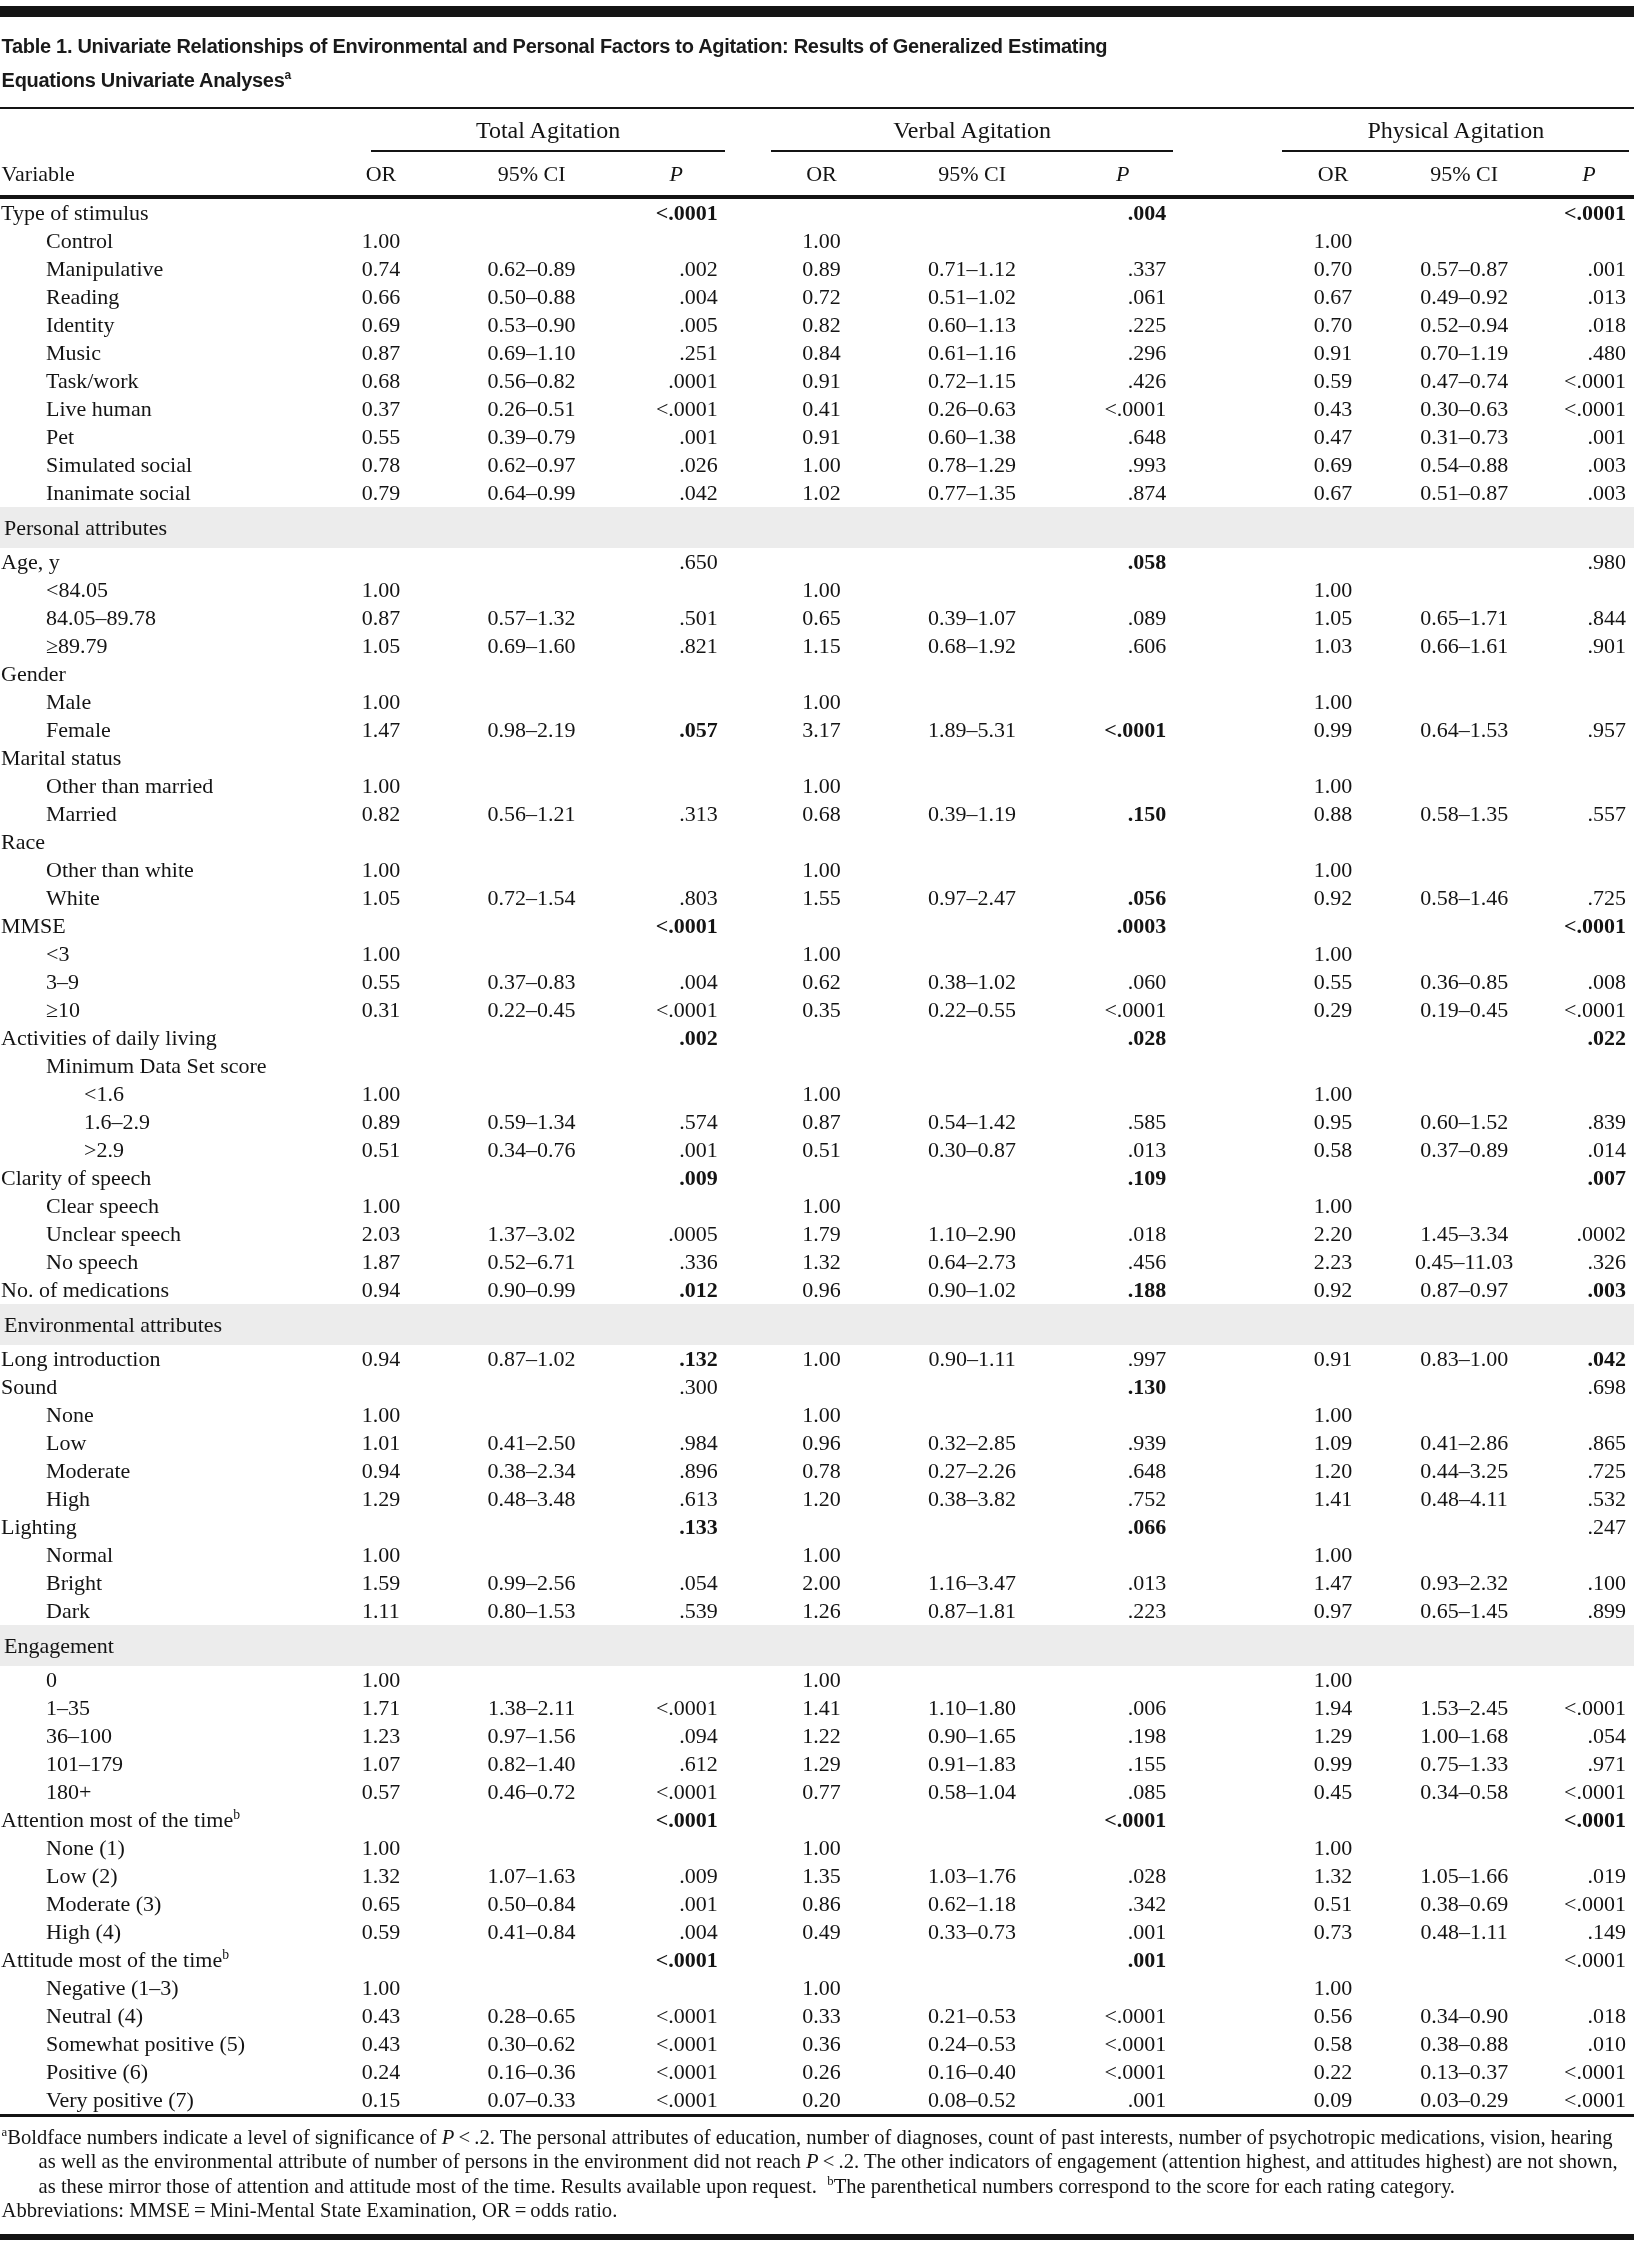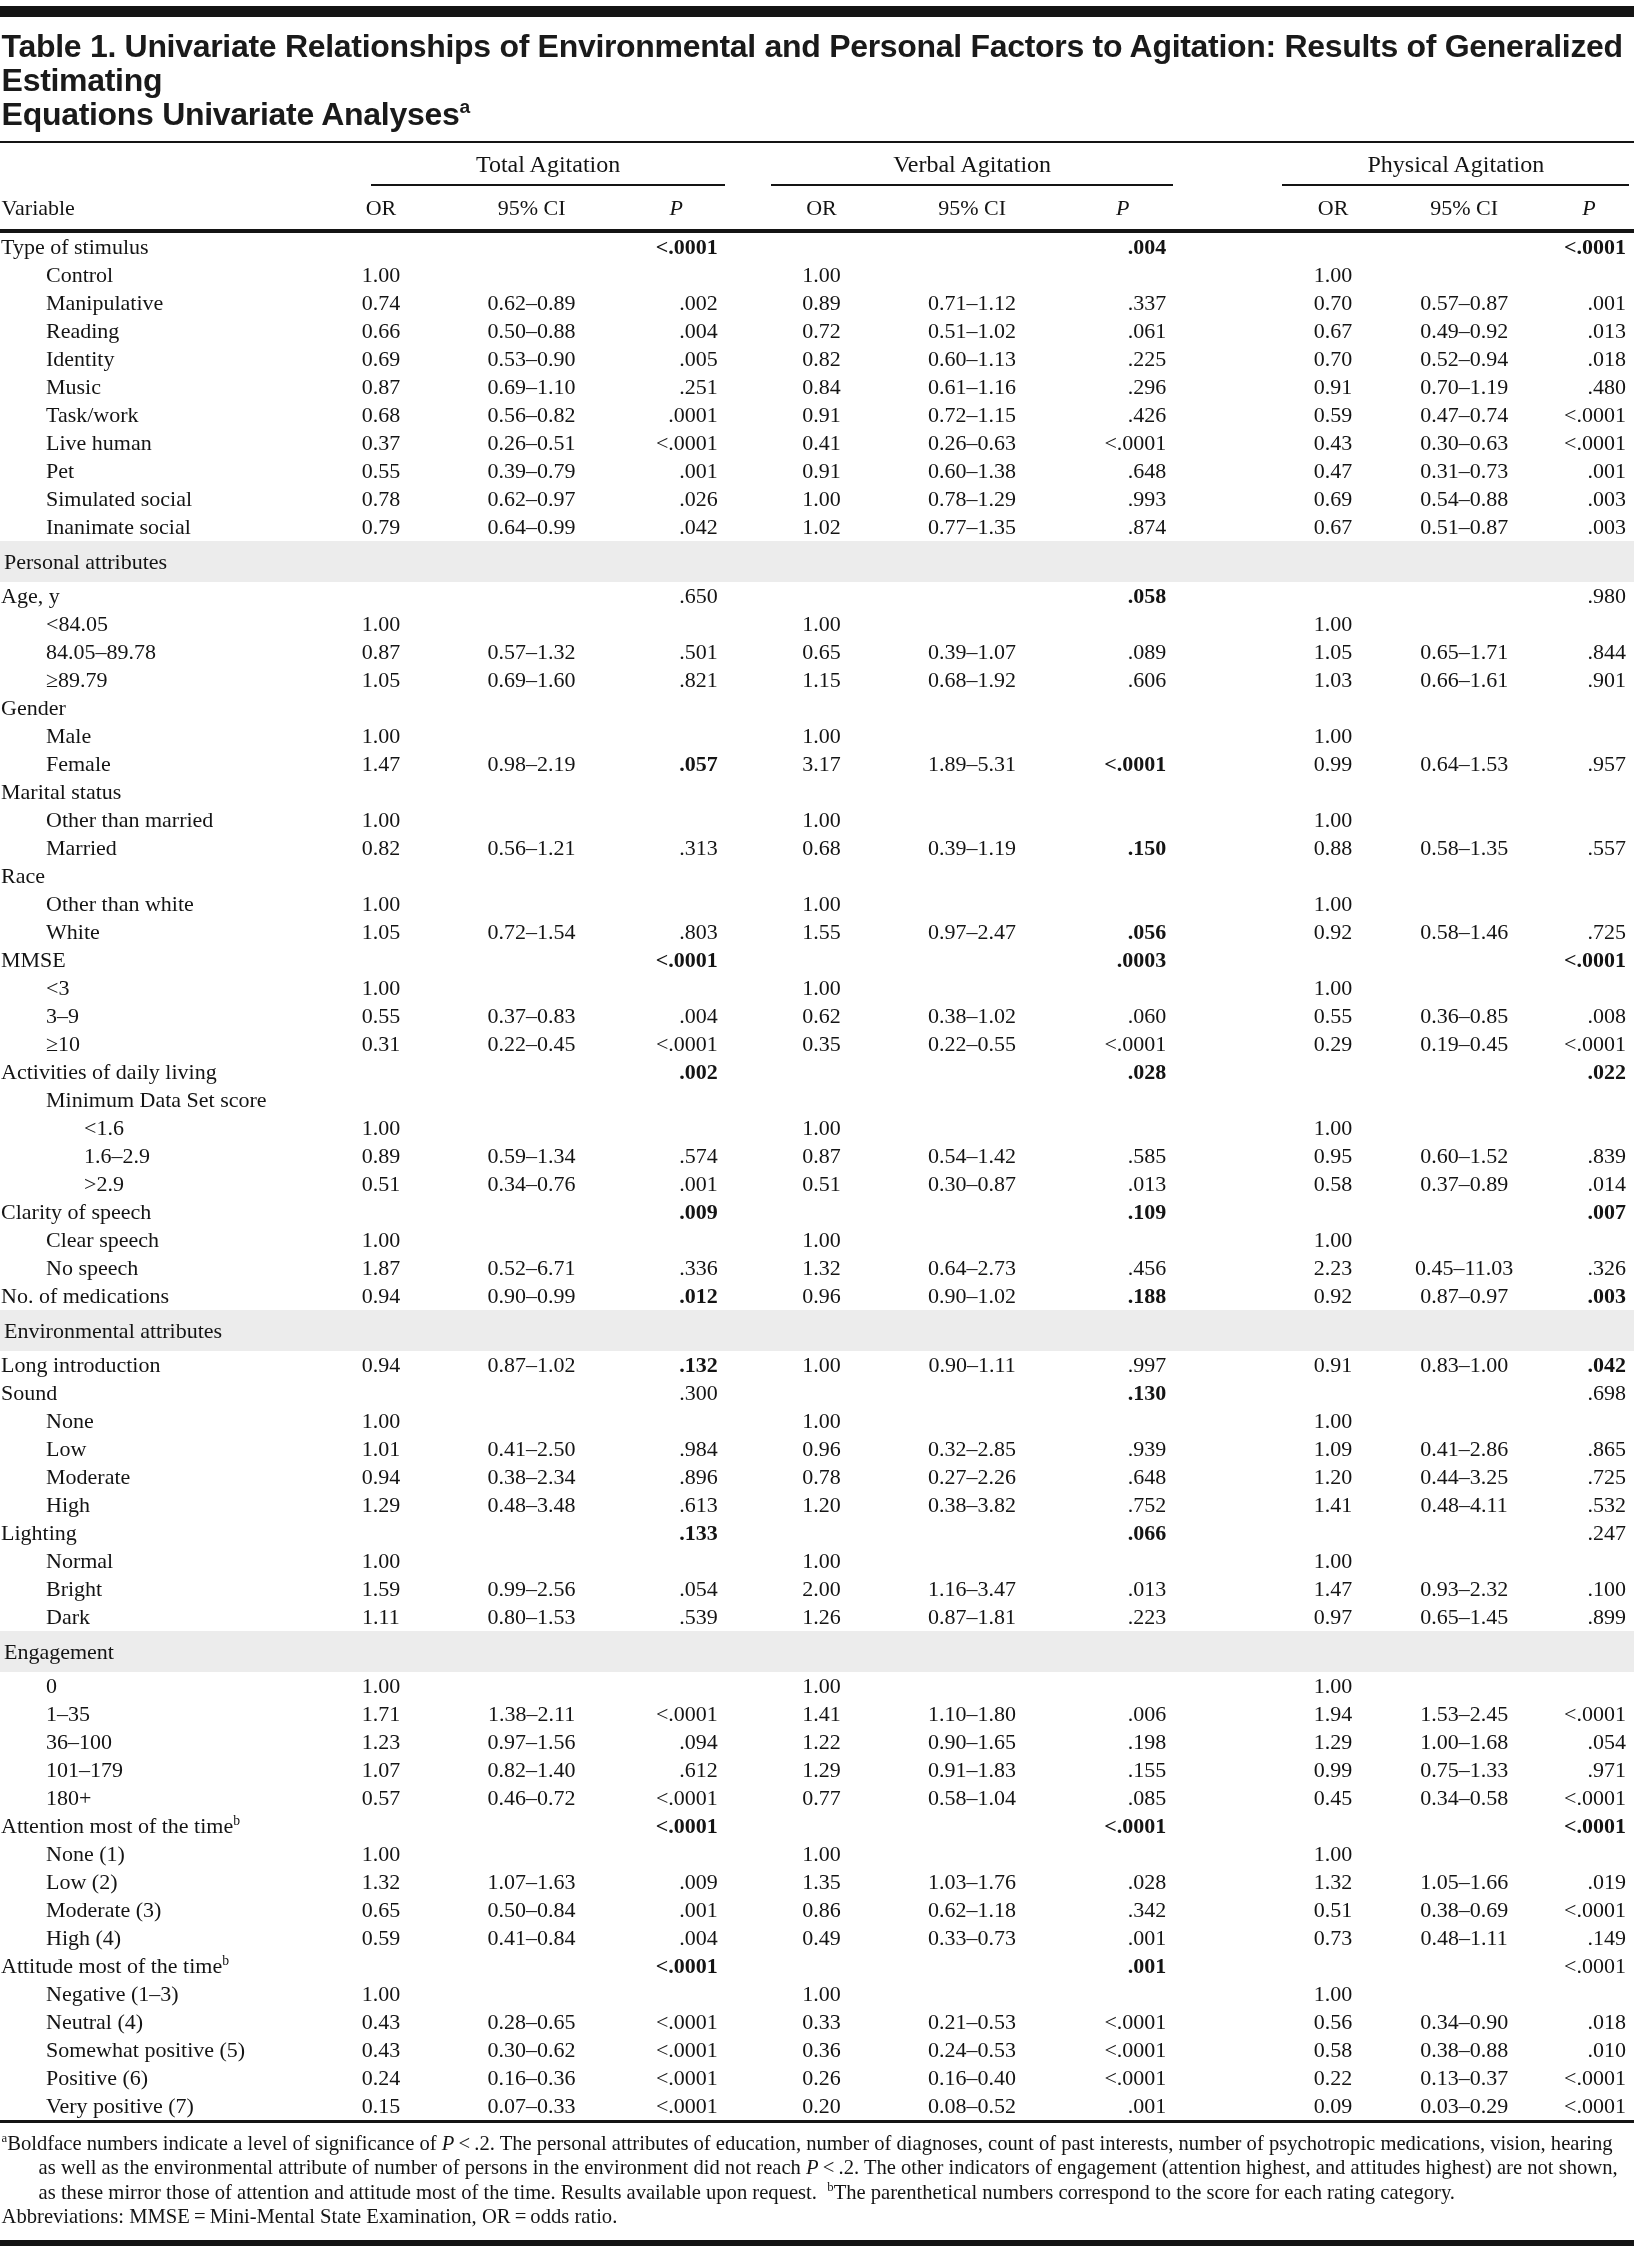--- a/index.html
+++ b/index.html
@@ -7,21 +7,21 @@
     width: 1634px;
     box-sizing: border-box;
     color: #141414;
     padding: 0;
   }
   .top-rule { height: 10.3px; background: #141414; margin-top: 6.3px; }
   .bottom-rule { height: 5.6px; background: #141414; margin-top: 11px; }
   .title {
     font-family: "Liberation Sans", sans-serif;
     font-weight: bold;
-    font-size: 32px;
+    font-size: 20px;
     line-height: 34px;
     letter-spacing: -0.3px;
     margin: 12.7px 0 9.5px 1.6px;
     color: #1a1a1a;
   }
   .title sup { font-size: 0.6em; line-height: 0; }
   .title-rule { height: 2.4px; background: #141414; margin-bottom: 0; }
 
   table {
     width: 100%;
@@ -631,20 +631,34 @@
           <td></td>
           <td class="or">1.00</td>
           <td class="ci"></td>
           <td class="p"></td>
           <td></td>
           <td class="or">1.00</td>
           <td class="ci"></td>
           <td class="p"></td>
         </tr>
         <tr>
+          <td class="var lvl1">Unclear speech</td>
+          <td class="or">2.03</td>
+          <td class="ci">1.37–3.02</td>
+          <td class="p">.0005</td>
+          <td></td>
+          <td class="or">1.79</td>
+          <td class="ci">1.10–2.90</td>
+          <td class="p">.018</td>
+          <td></td>
+          <td class="or">2.20</td>
+          <td class="ci">1.45–3.34</td>
+          <td class="p">.0002</td>
+        </tr>
+        <tr>
           <td class="var lvl1">No speech</td>
           <td class="or">1.87</td>
           <td class="ci">0.52–6.71</td>
           <td class="p">.336</td>
           <td></td>
           <td class="or">1.32</td>
           <td class="ci">0.64–2.73</td>
           <td class="p">.456</td>
           <td></td>
           <td class="or">2.23</td>

